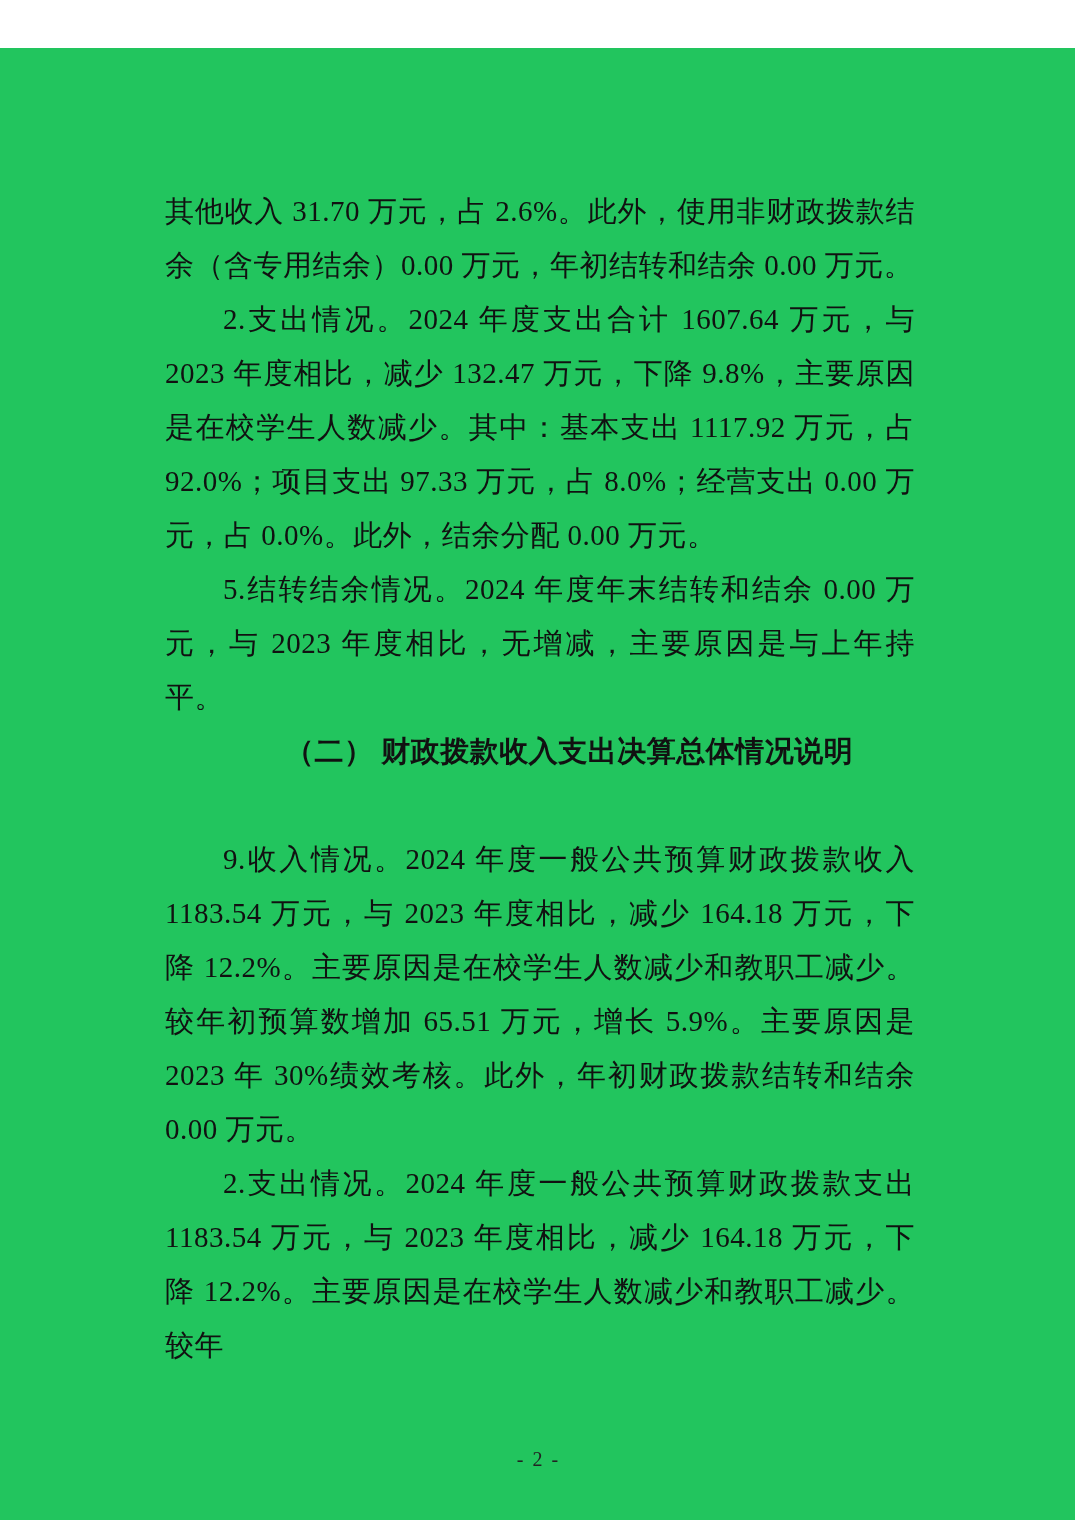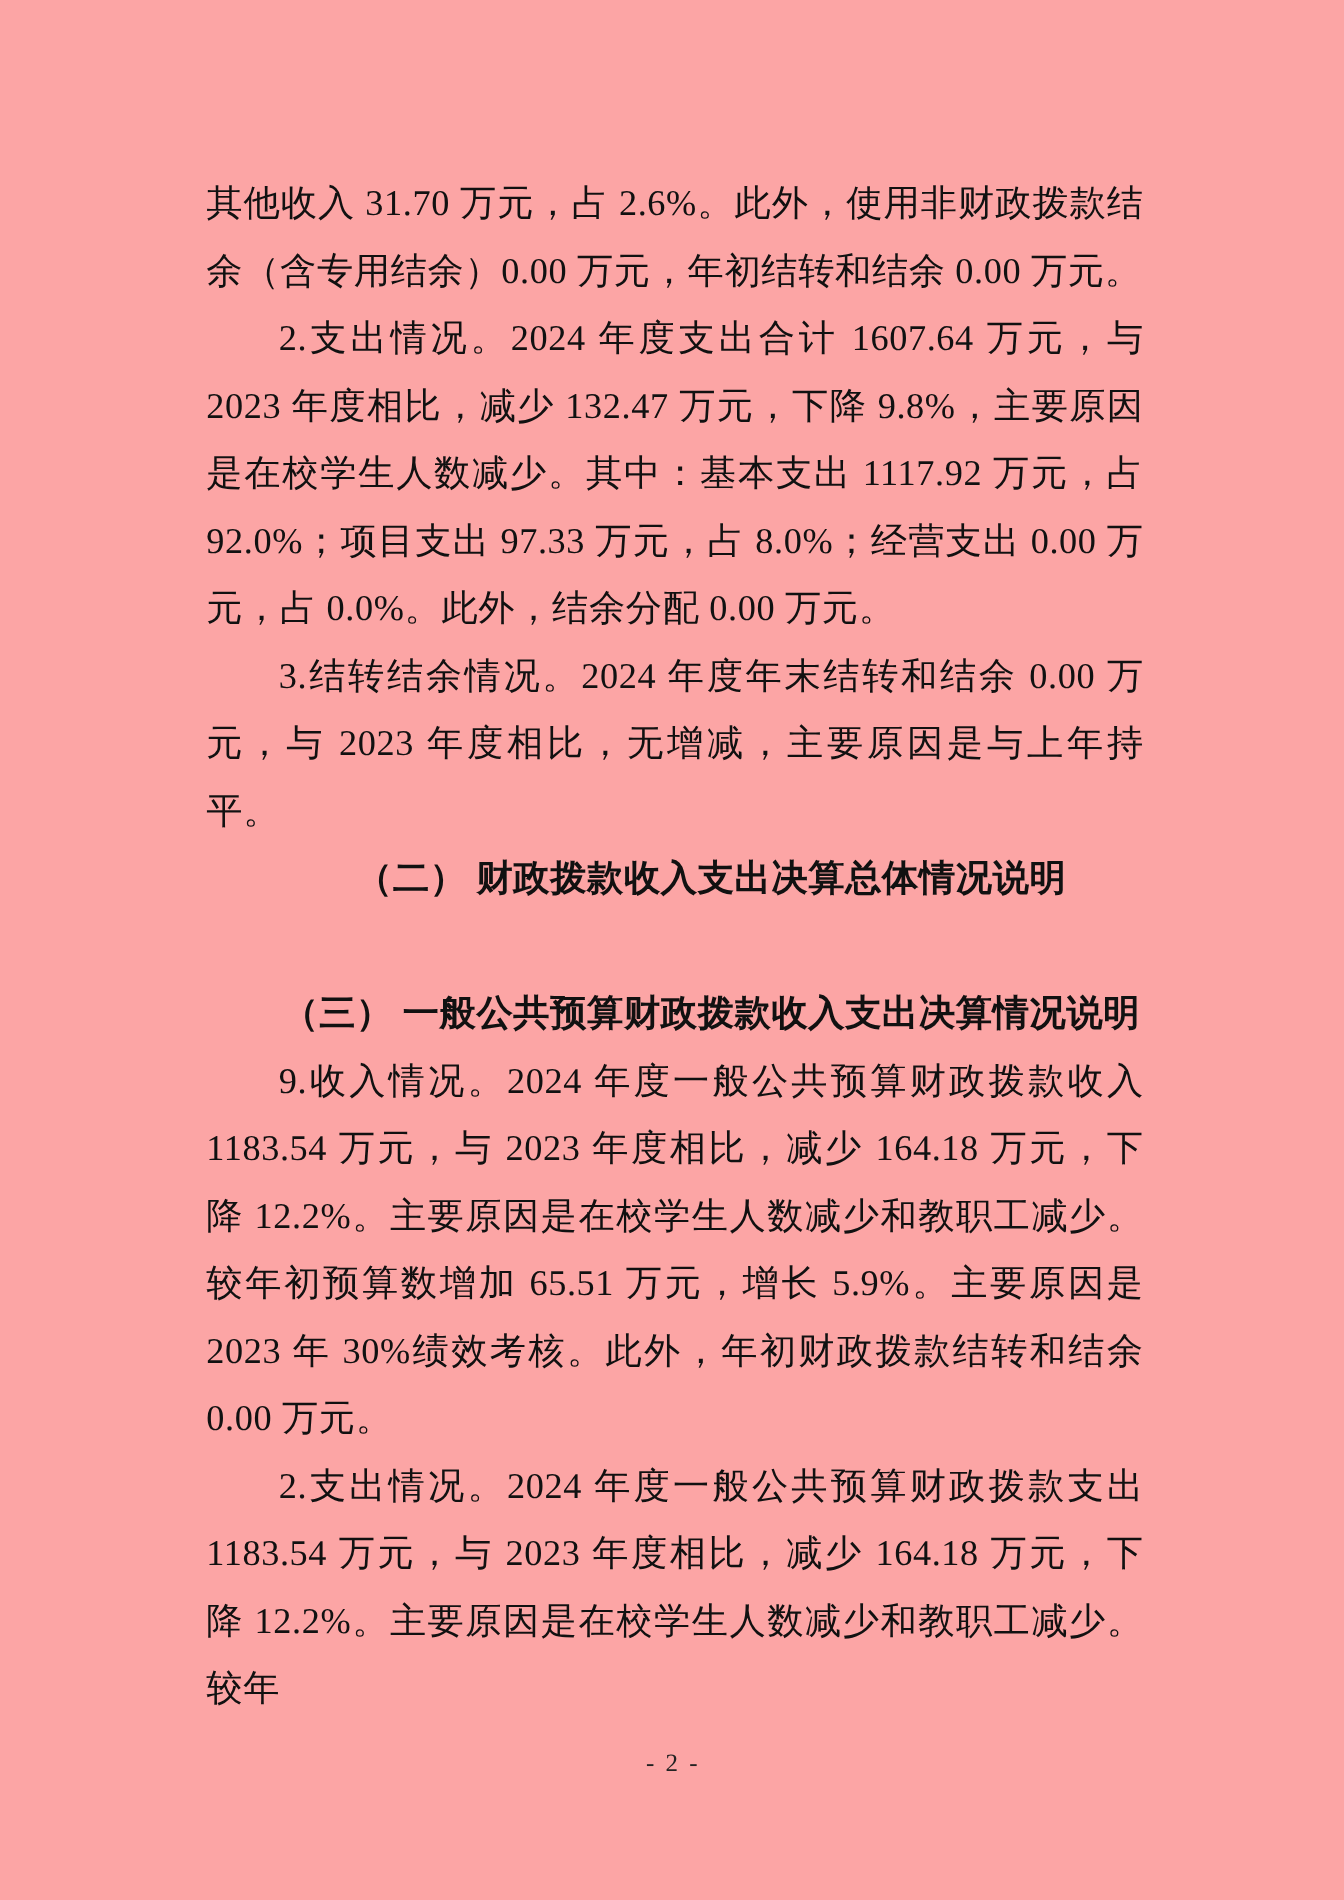--- a/index.html
+++ b/index.html
@@ -8,21 +8,22 @@
     height: 1520px;
     background: #ffffff;
     position: relative;
     overflow: hidden;
     color: #111111;
     font-family: "Liberation Serif", "DejaVu Serif", serif;
   }
   .page {
     position: absolute;
     inset: 0;
-    background: #fca5a5;
+    background: #22c55e;
+    margin-top: 48px;
   }
   .content {
     position: absolute;
     left: 165px;
     top: 136px;
     width: 750px;
     font-size: 29px;
     line-height: 54px;
     text-align: justify;
     text-justify: inter-ideograph;
@@ -63,33 +64,30 @@
 
     <p class="para no-indent">
       <span>其他收入 31.70 万元，占 2.6%。此外，使用非财政拨款结余（含专用结余）0.00 万元，年初结转和结余 0.00 万元。</span>
     </p>
 
     <p class="para">
       <b class="lead">2.支出情况</b><span>。2024 年度支出合计 1607.64 万元，与 2023 年度相比，减少 132.47 万元，下降 9.8%，主要原因是在校学生人数减少。其中：基本支出 1117.92 万元，占 92.0%；项目支出 97.33 万元，占 8.0%；经营支出 0.00 万元，占 0.0%。此外，结余分配 0.00 万元。</span>
     </p>
 
     <p class="para">
-      <b class="lead">3.结转结余情况</b><span>。2024 年度年末结转和结余 0.00 万元，与 2023 年度相比，无增减，主要原因是与上年持平。</span>
+      <b class="lead">5.结转结余情况</b><span>。2024 年度年末结转和结余 0.00 万元，与 2023 年度相比，无增减，主要原因是与上年持平。</span>
     </p>
 
     <p class="para heading">
       <span>（二） 财政拨款收入支出决算总体情况说明</span>
     </p>
 
 
     <div class="blank-line"></div>
 
-    <p class="para heading">
-      <span>（三） 一般公共预算财政拨款收入支出决算情况说明</span>
-    </p>
 
     <p class="para">
       <b class="lead">9.收入情况</b><span>。2024 年度一般公共预算财政拨款收入 1183.54 万元，与 2023 年度相比，减少 164.18 万元，下降 12.2%。主要原因是在校学生人数减少和教职工减少。较年初预算数增加 65.51 万元，增长 5.9%。主要原因是 2023 年 30%绩效考核。此外，年初财政拨款结转和结余 0.00 万元。</span>
     </p>
 
     <p class="para">
       <b class="lead">2.支出情况</b><span>。2024 年度一般公共预算财政拨款支出 1183.54 万元，与 2023 年度相比，减少 164.18 万元，下降 12.2%。主要原因是在校学生人数减少和教职工减少。较年</span>
     </p>
 
   </div>

